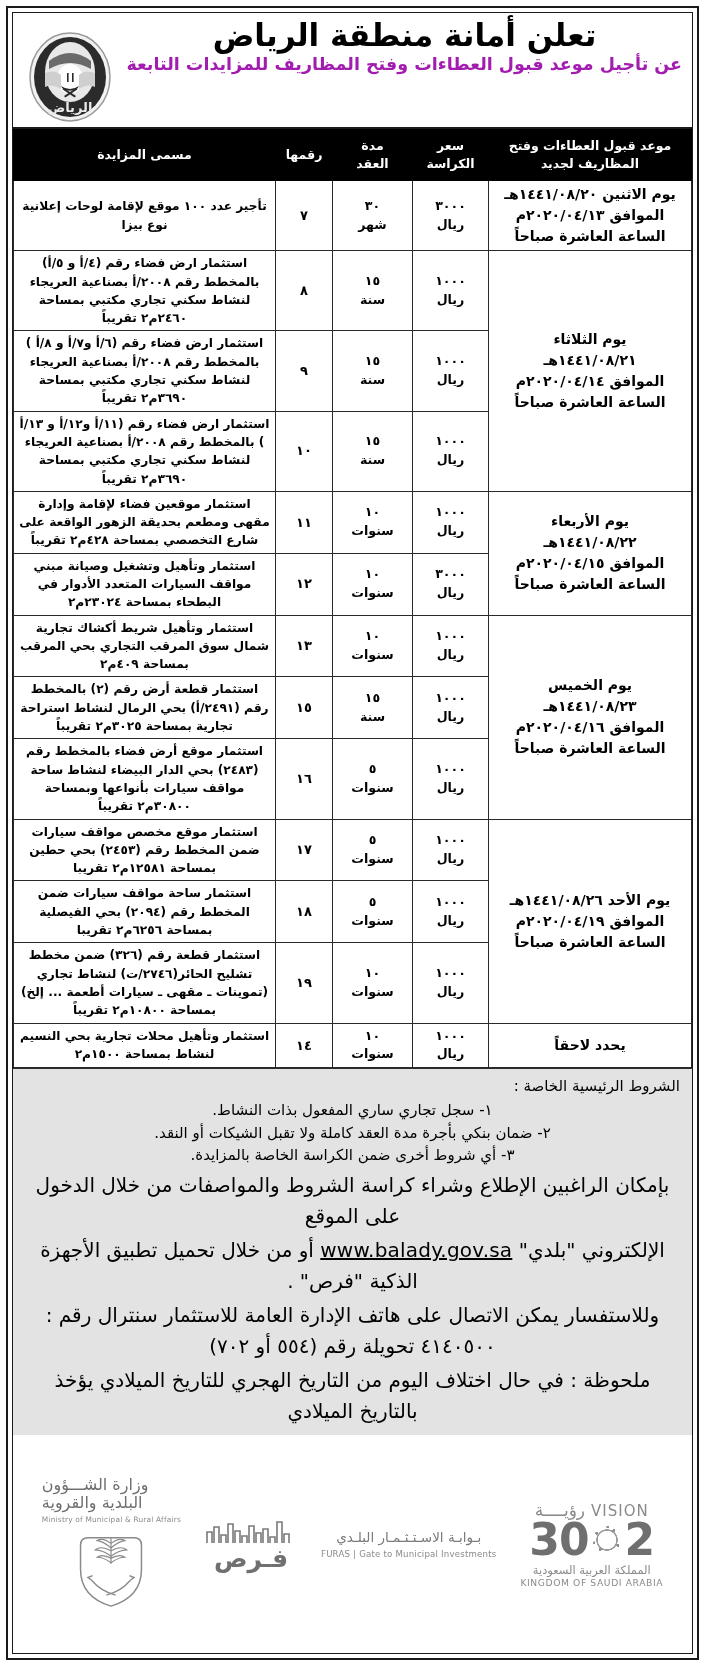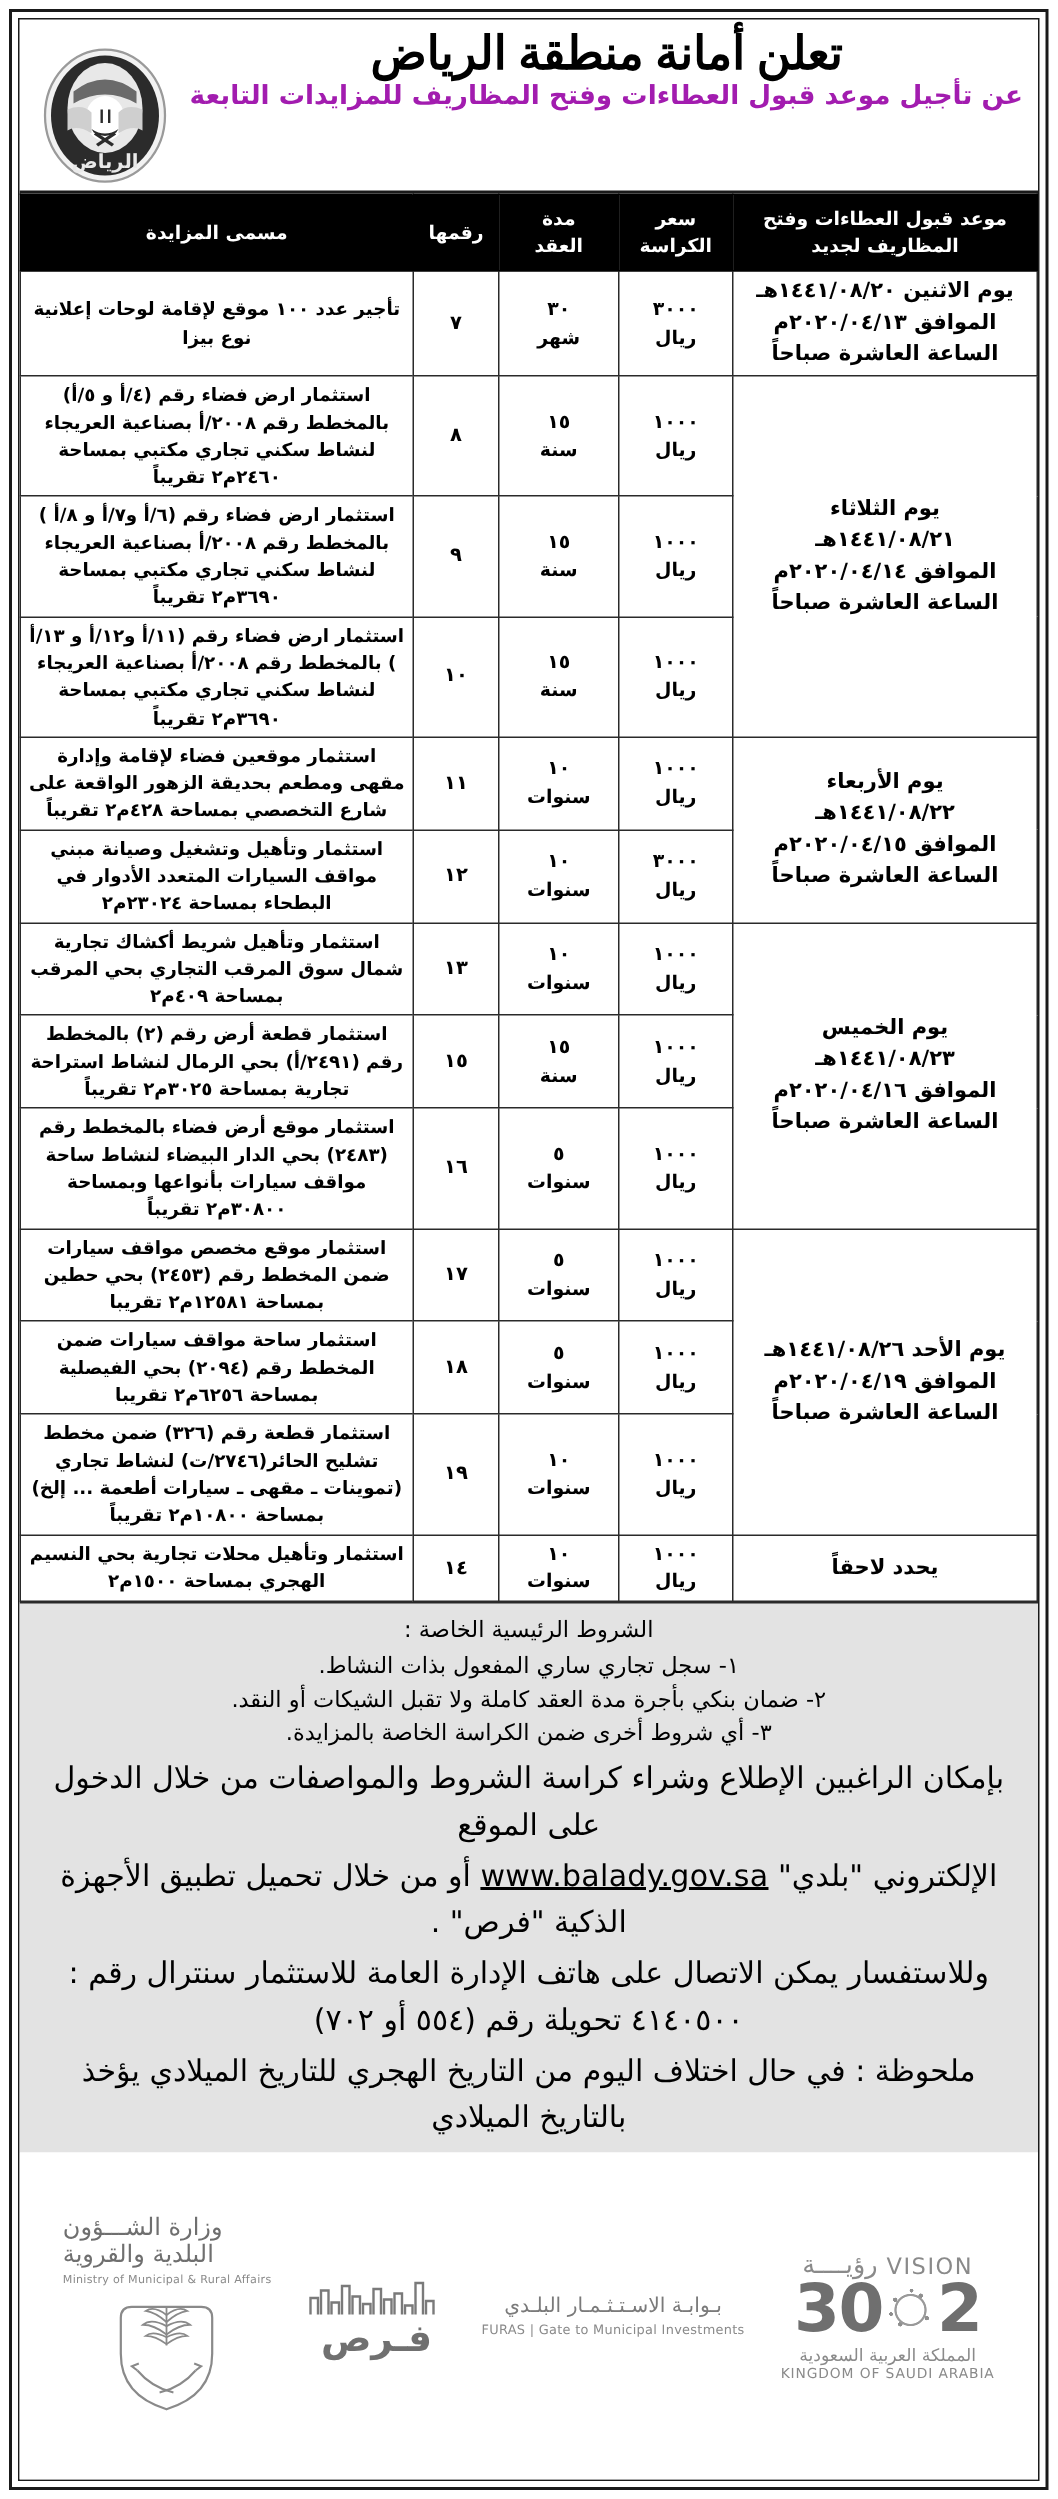--- a/index.html
+++ b/index.html
@@ -43,21 +43,20 @@
     margin-left:104px;
     text-align:center;
   }
   .h-line1{
     font-size:31px;
     font-weight:bold;
     line-height:1.08;
     letter-spacing:-0.5px;
     color:#000;
     white-space:nowrap;
-    font-family:Liberation Serif, serif;
   }
   .h-line2{
     font-size:17.5px;
     font-weight:bold;
     line-height:1.22;
     color:#a21caf;
     margin-top:2px;
     white-space:nowrap;
   }
   .h-line3{
@@ -123,21 +122,21 @@
 
   
   .conditions{
     background:#e3e3e3;
     padding:6px 12px 8px 12px;
     color:#000;
     border-top:1px solid #2a2a2a;
   }
   .cond-title{
     font-size:15px;
-    text-align:center;
+    text-align:right;
     line-height:1.5;
     margin-bottom:1px;
   }
   .cond-item{
     font-size:15px;
     text-align:center;
     line-height:1.52;
   }
   .cond-para{
     font-size:20px;
@@ -445,21 +444,21 @@
                 </td>
                 <td class="price-cell">
                   <div>١٠٠٠</div>
                   <div>ريال</div>
                 </td>
                 <td class="dur-cell">
                   <div>١٠</div>
                   <div>سنوات</div>
                 </td>
                 <td class="num-cell">١٤</td>
-                <td class="title-cell">استثمار وتأهيل محلات تجارية بحي النسيم الهجري بمساحة ١٥٠٠م٢</td>
+                <td class="title-cell">استثمار وتأهيل محلات تجارية بحي النسيم لنشاط بمساحة ١٥٠٠م٢</td>
               </tr>
             </tbody>
     </table>
    </div>
 
    <div class="conditions">
      <div class="cond-title">الشروط الرئيسية الخاصة :</div>
      <div class="cond-item">١- سجل تجاري ساري المفعول بذات النشاط.</div>
      <div class="cond-item">٢- ضمان بنكي بأجرة مدة العقد كاملة ولا تقبل الشيكات أو النقد.</div>
      <div class="cond-item">٣- أي شروط أخرى ضمن الكراسة الخاصة بالمزايدة.</div>

